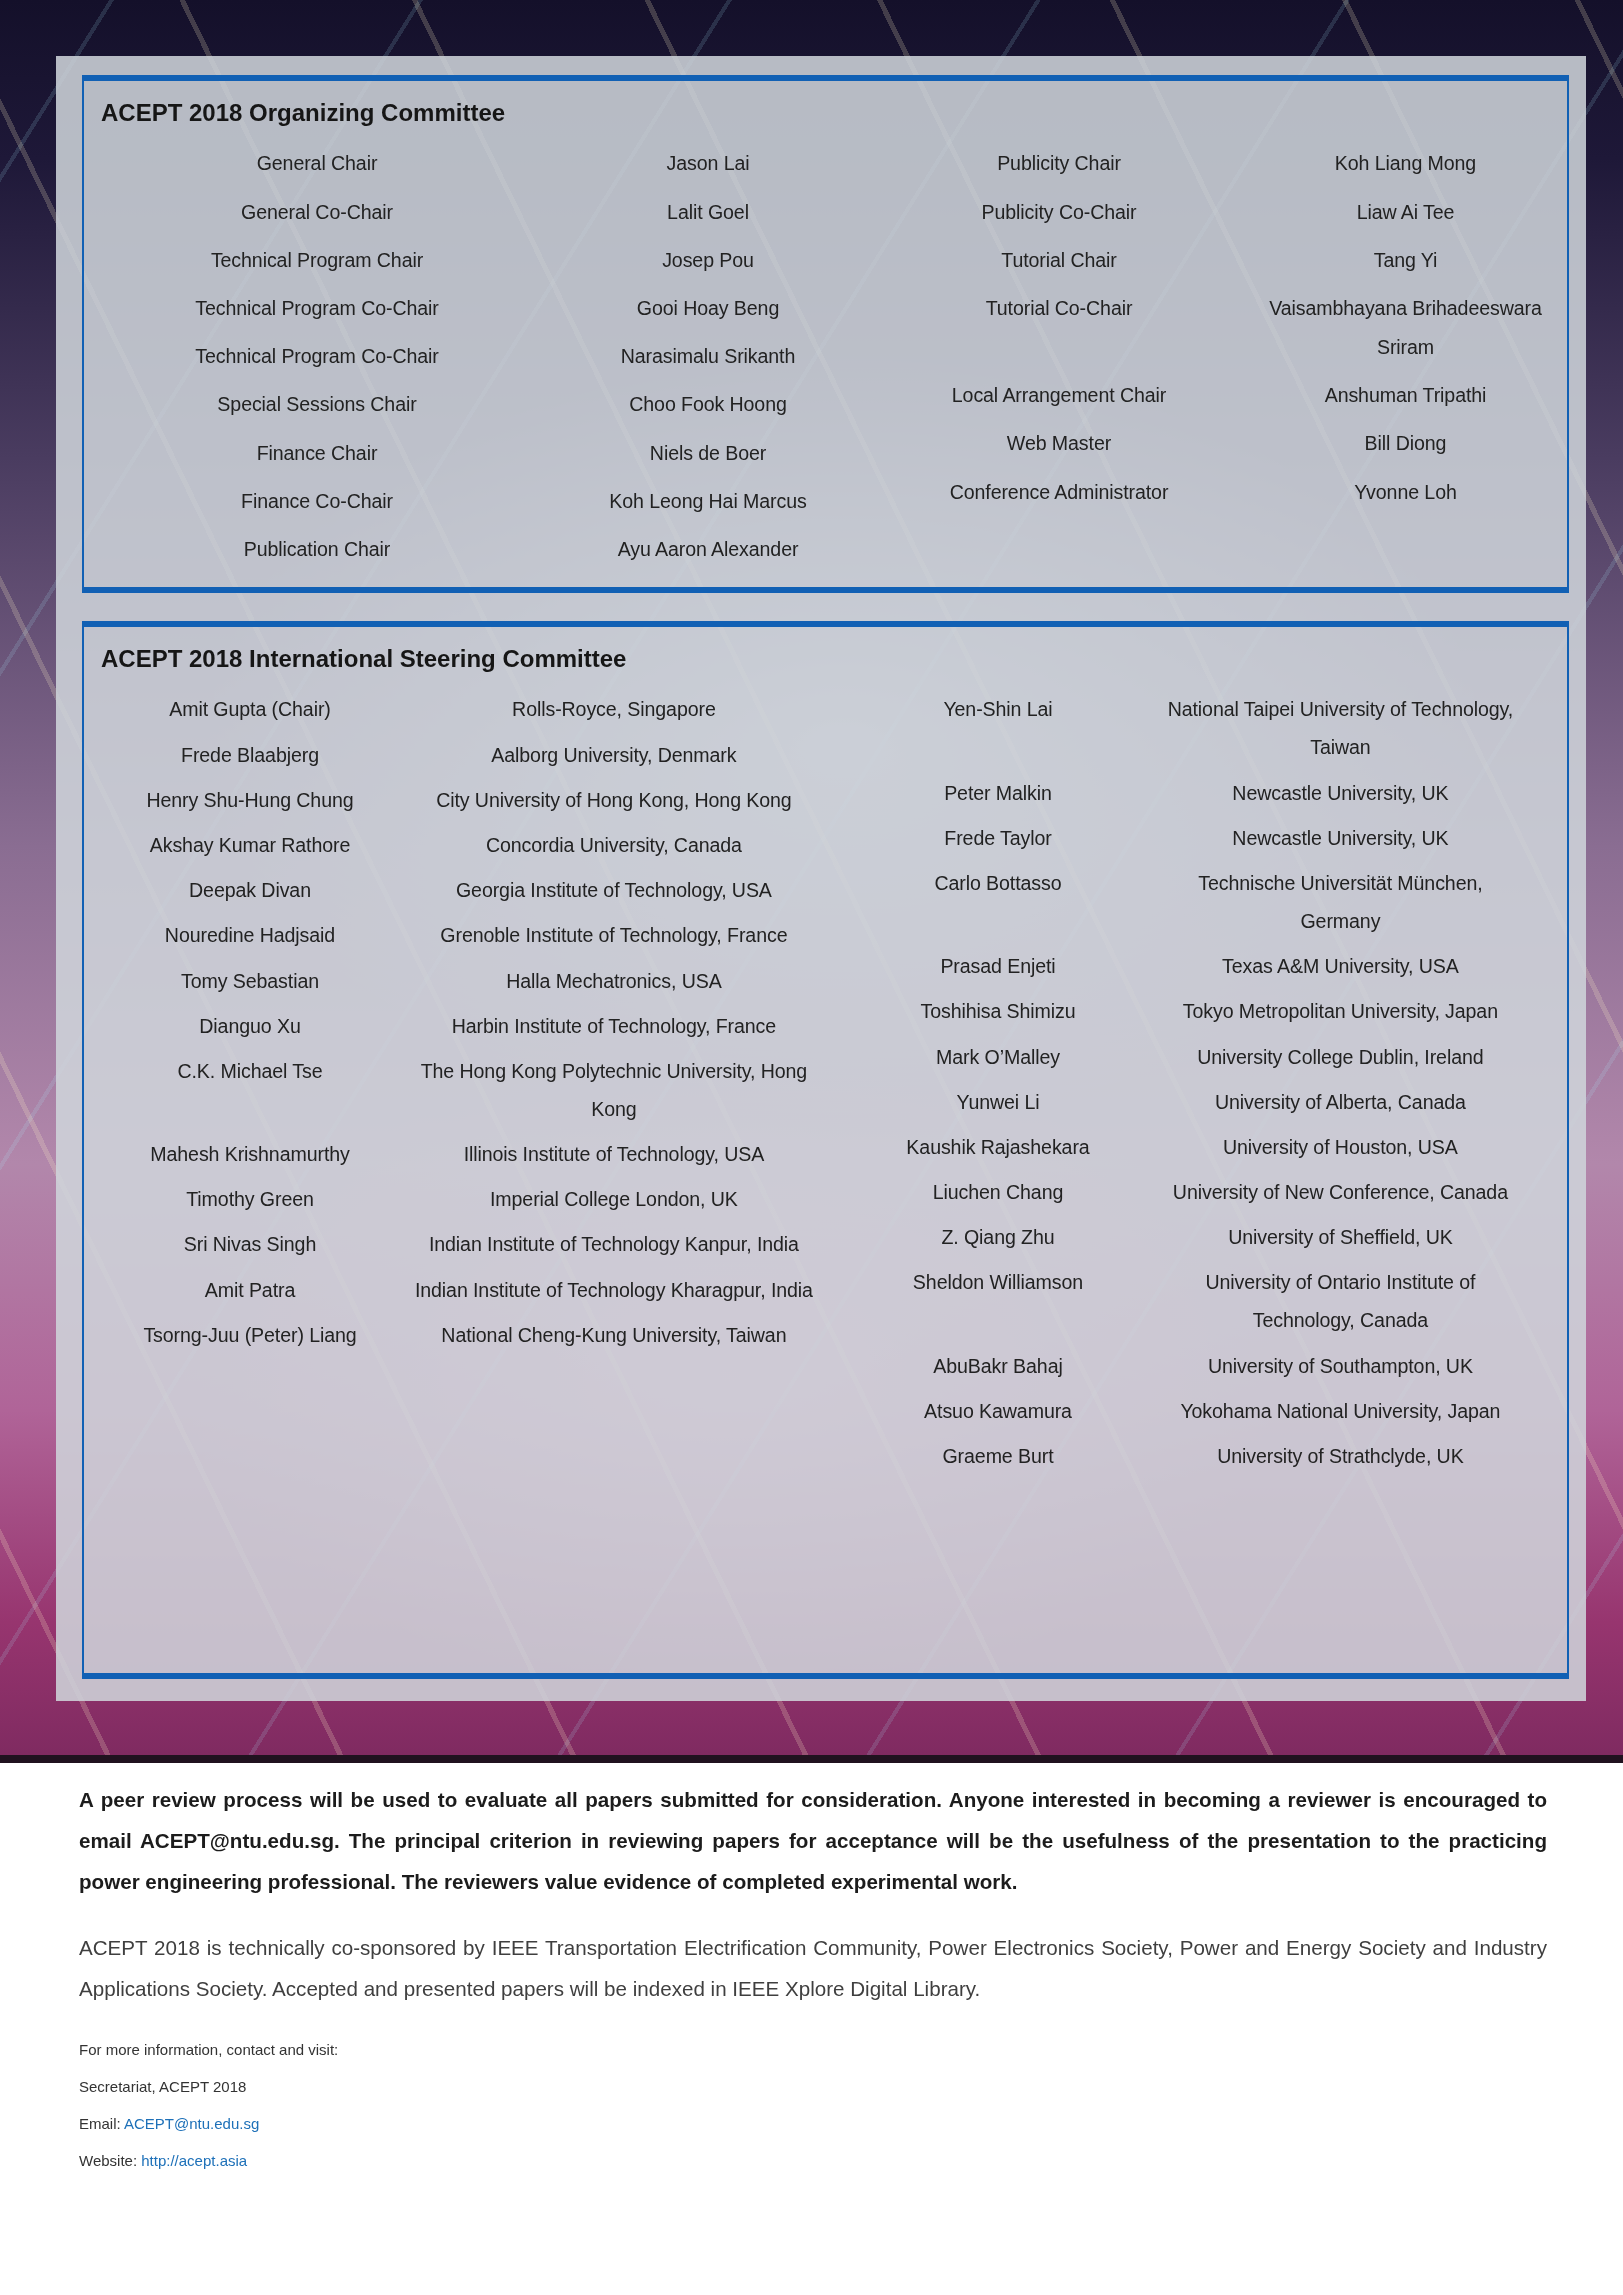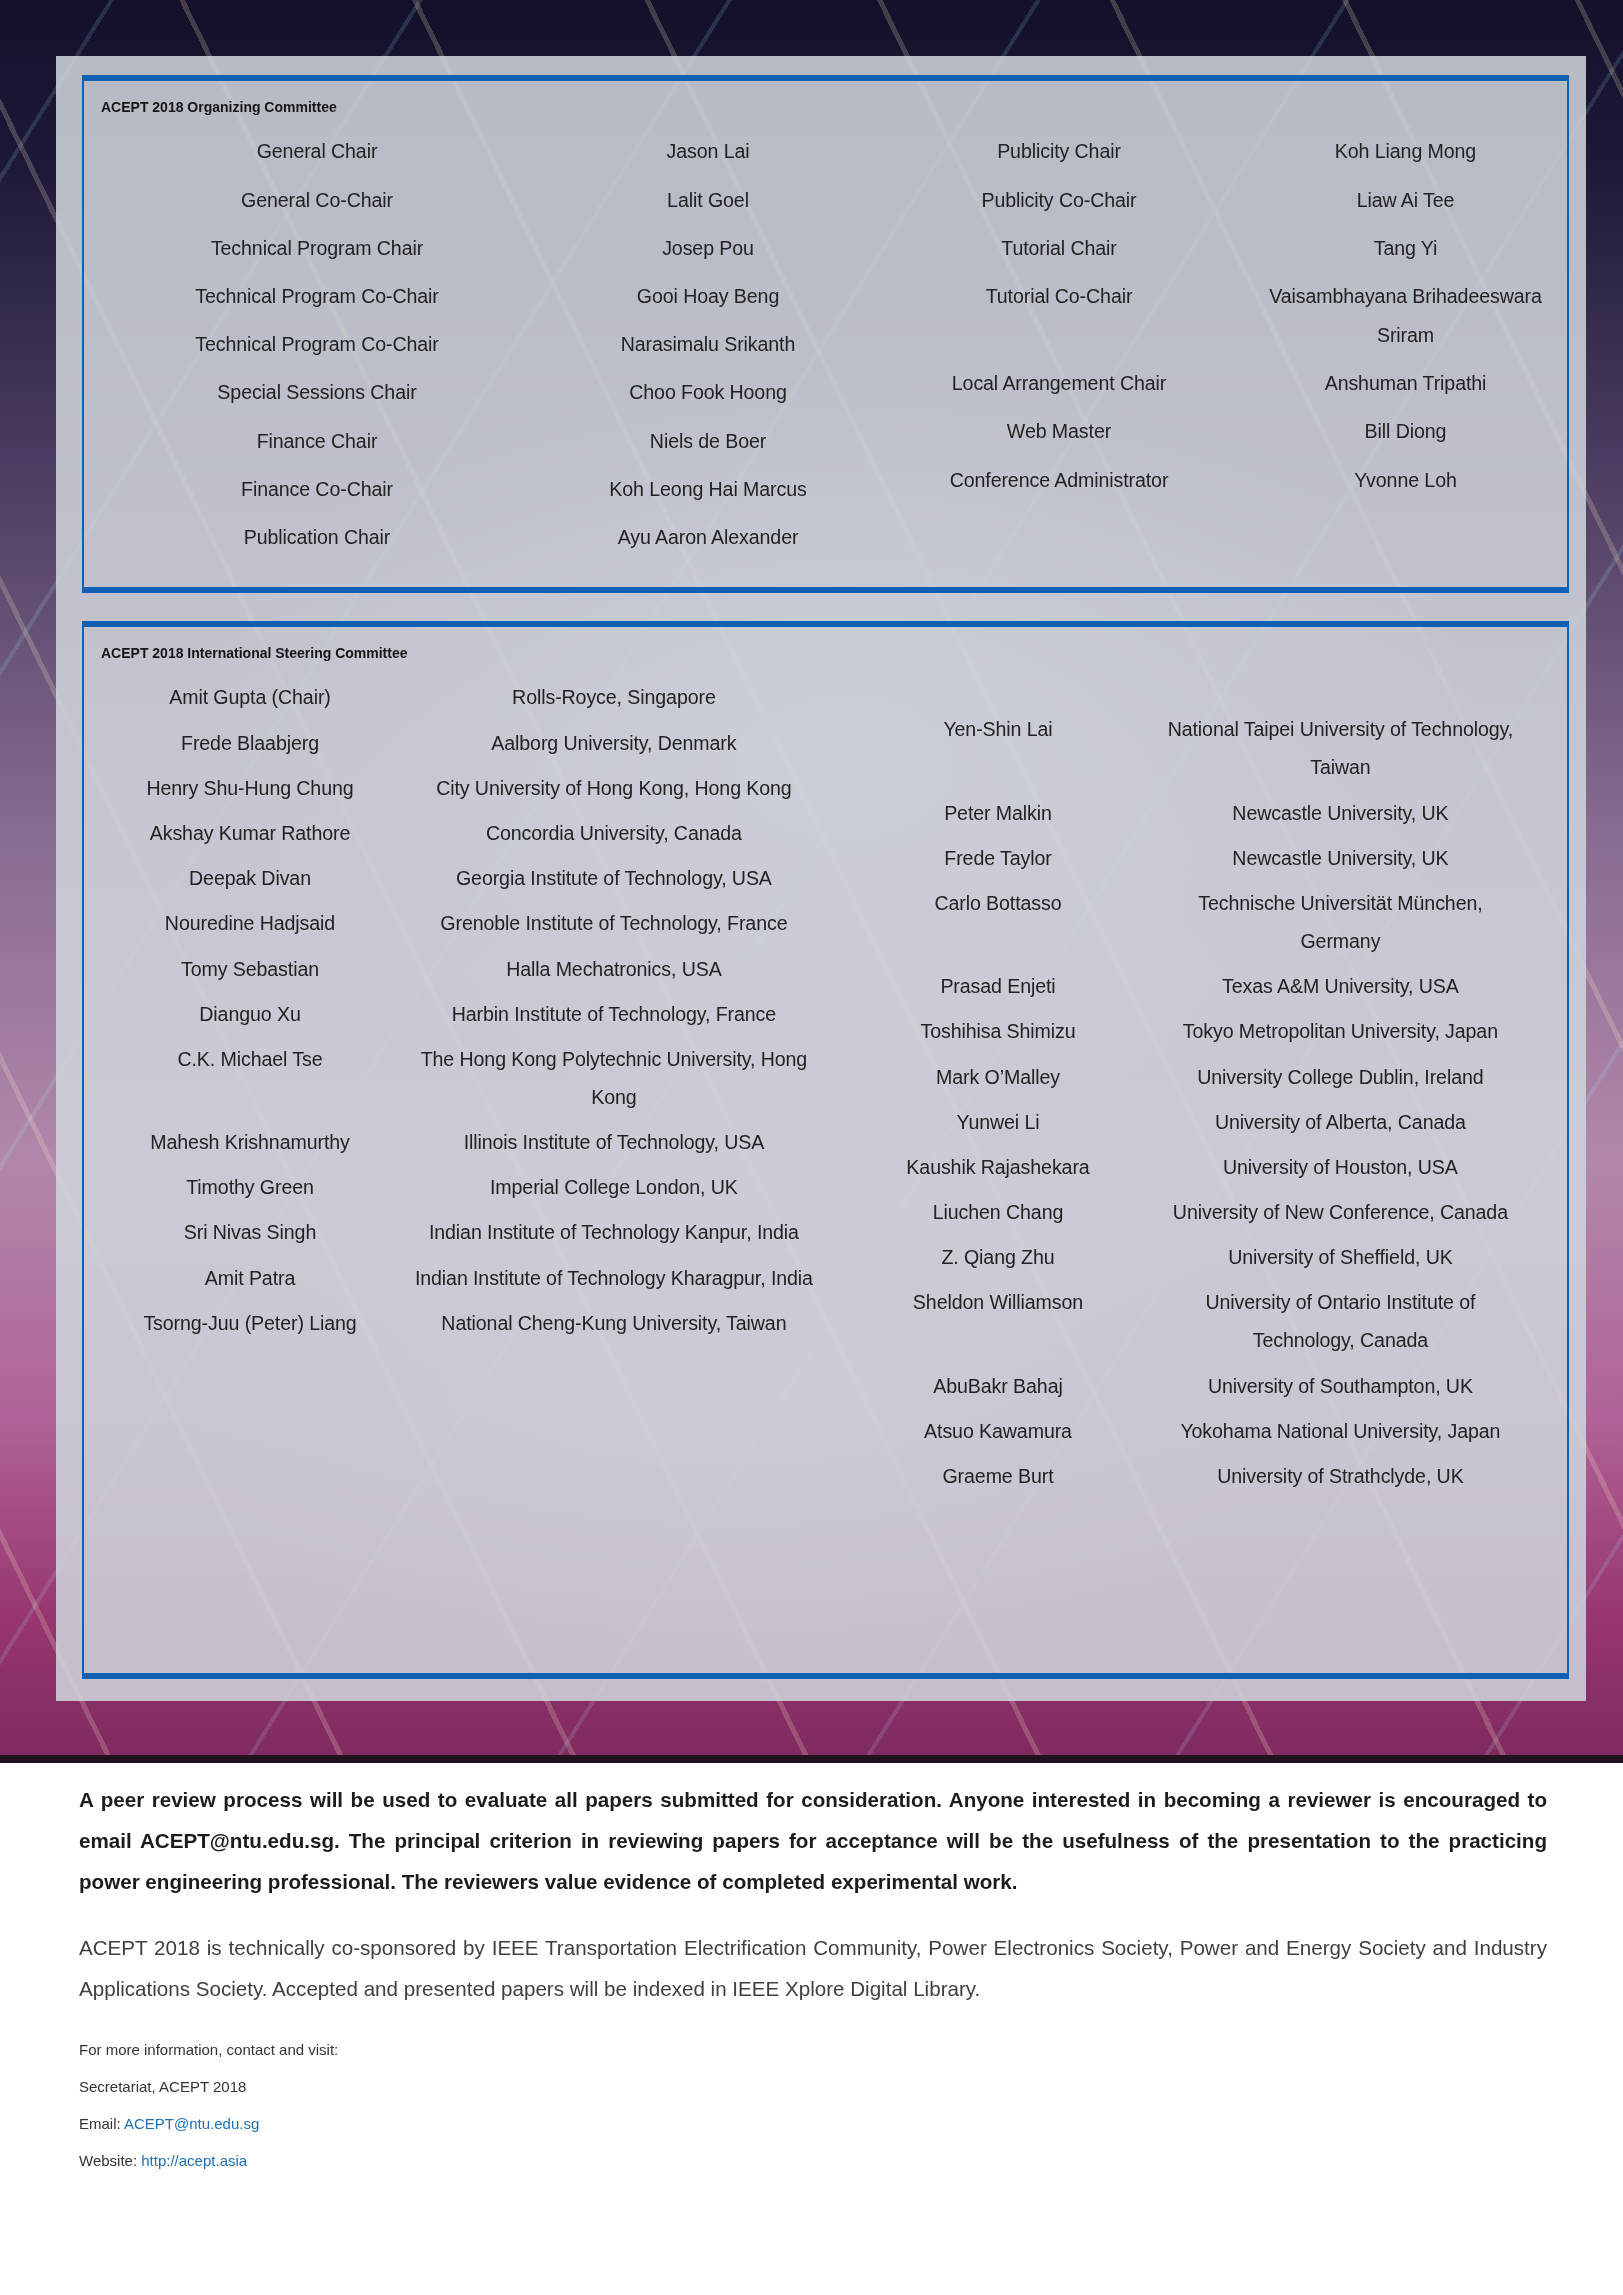--- a/index.html
+++ b/index.html
@@ -28,39 +28,39 @@
 
   .box{
     position:absolute;box-sizing:border-box;
     border:2px solid var(--accent);
     border-top-width:6.5px;border-bottom-width:6.5px;
     padding:10.5px 17px 0 17px;
   }
   .box-organizing{left:82px;top:75px;width:1487px;height:518px;}
   .box-steering{left:82px;top:621px;width:1487px;height:1058px;}
 
-  .box-title{font-size:14px;font-weight:bold;color:#161616;margin:7.9px 0 17px 0;}
+  .box-title{font-size:24px;font-weight:bold;color:#161616;margin:7.9px 0 17px 0;}
 
   .columns{display:flex;align-items:flex-start;text-align:center;}
   .colgroup{display:block;}
   .row{display:flex;margin-bottom:9.2px;font-size:19.6px;color:#222;letter-spacing:-0.1px;}
   .row > div{line-height:39px;}
 
   
   .org-left{width:769px;}
   .org-right{flex:1;}
   .org-left .role{width:432px;padding-right:13px;}
   .org-right .role{width:378px;padding-right:13px;}
   .org-left .name,.org-right .name{flex:1;}
 
   
   .st-row{margin-bottom:7.2px;}
   .st-row > div{line-height:38px;}
   .st-left{width:746px;}
-  .st-right{flex:1;margin-top:32px;}
+  .st-right{flex:1;}
   .st-left .pname{width:298px;padding-right:11.8px;}
   .st-right .pname{width:302px;padding-right:11.8px;}
   .aff{flex:1;padding-right:30px;}
 
   
   .bottom{position:absolute;left:79px;top:1779px;width:1468px;}
   .p-review{font-size:20.6px;font-weight:bold;line-height:41px;text-align:justify;color:#1c1c1c;margin:0;}
   .p-sponsor{font-size:20.6px;line-height:41px;text-align:justify;color:#3f3f3f;margin:25px 0 0 0;}
   .contact{margin-top:22px;font-size:15px;line-height:37px;color:#333;}
   .contact a{color:var(--link);text-decoration:none;}

